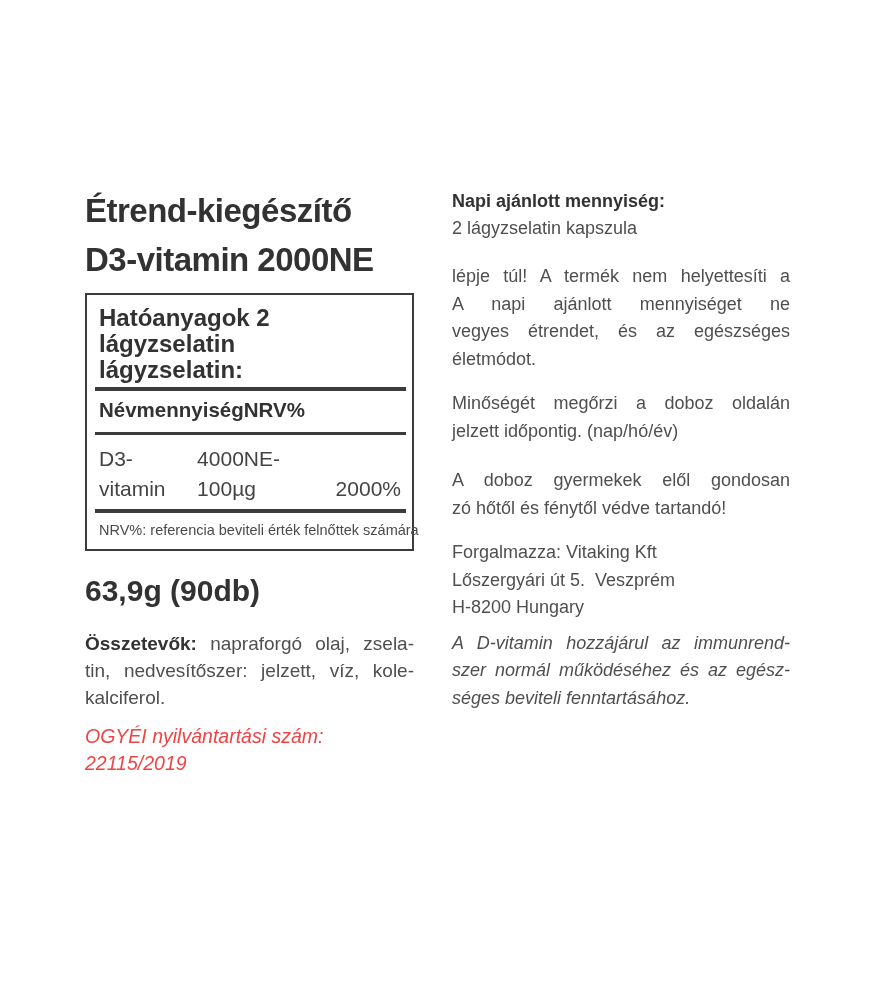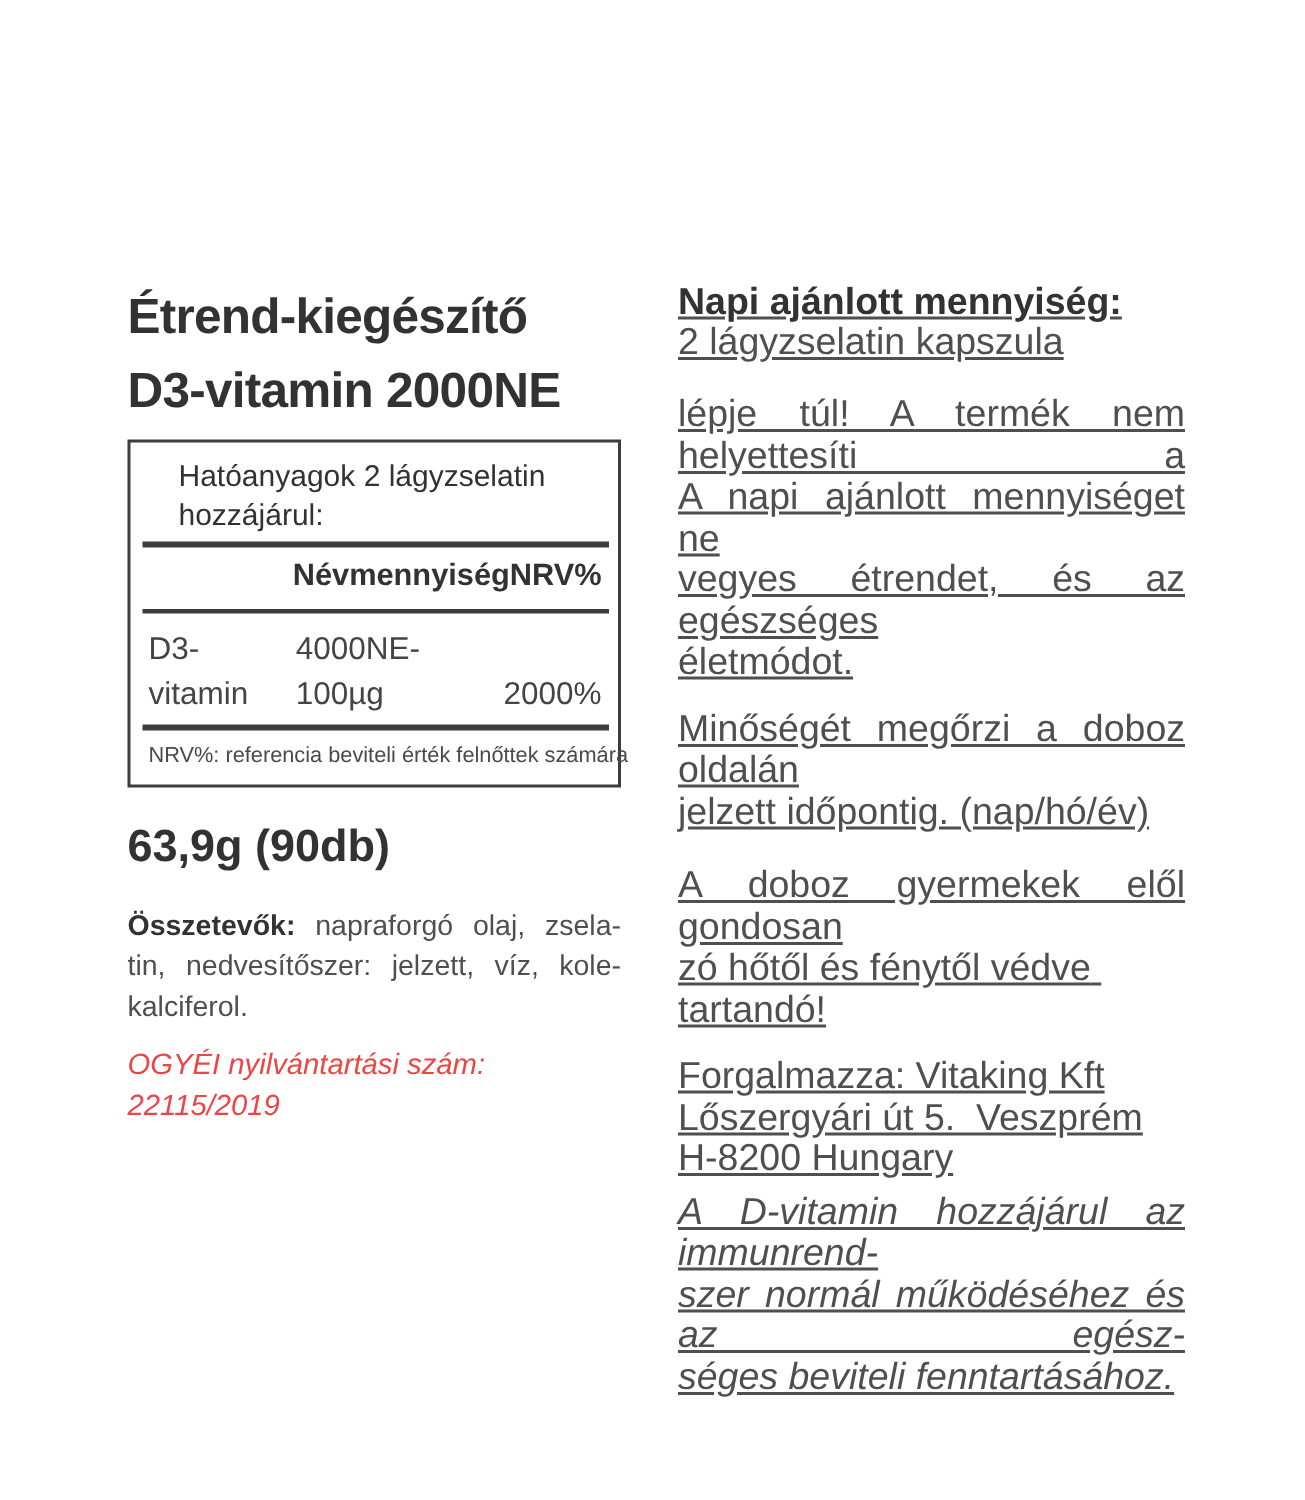--- a/index.html
+++ b/index.html
@@ -23,44 +23,44 @@
   
   .title{font-weight:bold;font-size:33px;line-height:49px;letter-spacing:-0.5px;color:var(--color-heading);}
   .title .t-line{display:block;}
 
   .supp-facts{
     margin-top:9px;
     border:2px solid var(--color-rule);
     padding:10px 11px 9px 12px;
     color:#3d3d3d;
   }
-  .sf-head{font-weight:normal;font-size:20px;line-height:26px;color:var(--color-heading);margin-left:20px;}
+  .sf-head{font-weight:bold;font-size:24px;line-height:26px;color:var(--color-heading);}
   .sf-head .t-line{display:block;}
   .sep{background:var(--color-rule);margin-left:-4px;margin-right:-5px;}
   .sep.thick{height:4px;margin-top:4px;}
   .sep.thin{height:3px;margin-top:9px;}
   .sep.mid{height:4px;margin-top:5px;}
-  .sf-cols{display:flex;justify-content:flex-end;align-items:baseline;
+  .sf-cols{display:flex;justify-content:flex-start;align-items:baseline;
            margin-top:6px;font-weight:bold;font-size:20.5px;line-height:26px;color:var(--color-heading);}
   .sf-data{display:flex;justify-content:space-between;align-items:flex-end;
            margin-top:9px;font-size:21px;line-height:30px;color:#444444;}
   .sf-foot{margin-top:7px;font-size:14.5px;line-height:20px;white-space:nowrap;color:#4a4a4a;}
 
   .netweight{margin-top:22px;font-weight:bold;font-size:30px;line-height:36px;color:var(--color-heading);}
   .netweight .t-line{display:block;}
 
   .ingredients{margin-top:21px;font-size:19px;line-height:27px;}
   .ingredients b{color:var(--color-heading);}
   .jline{display:block;text-align:justify;text-align-last:justify;}
   .lline{display:block;text-align:left;white-space:pre-wrap;}
 
   .ogyei{margin-top:12px;font-style:italic;font-size:19.5px;line-height:27px;color:#ef4444;}
 
   
-  .rblock{font-size:25px;line-height:27.5px;text-decoration:underline;}
+  .rblock{font-size:18px;line-height:27.5px;}
   .dosage{line-height:27px;}
   .dosage .r-label{display:block;font-weight:bold;color:var(--color-heading);}
   .warning{margin-top:21px;}
   .quality{margin-top:17px;}
   .storage{margin-top:22px;}
   .distributor{margin-top:17px;}
   .claim{margin-top:8px;font-style:italic;}
 </style>
 </head>
 <body>
@@ -68,21 +68,21 @@
 <section class="col col-left">
 
   <h1 class="title">
     <span class="t-line">Étrend-kiegészítő</span>
     <span class="t-line">D3-vitamin 2000NE</span>
   </h1>
 
   <div class="supp-facts">
     <div class="sf-head">
       <span class="t-line">Hatóanyagok 2 lágyzselatin</span>
-      <span class="t-line">hozzájárul:</span>
+      <span class="t-line">lágyzselatin:</span>
     </div>
     <div class="sep thick"></div>
     <div class="sf-cols">
       <span>Név</span>
       <span>mennyiség</span>
       <span>NRV%</span>
     </div>
     <div class="sep thin"></div>
     <div class="sf-data">
       <span>D3-vitamin</span>

